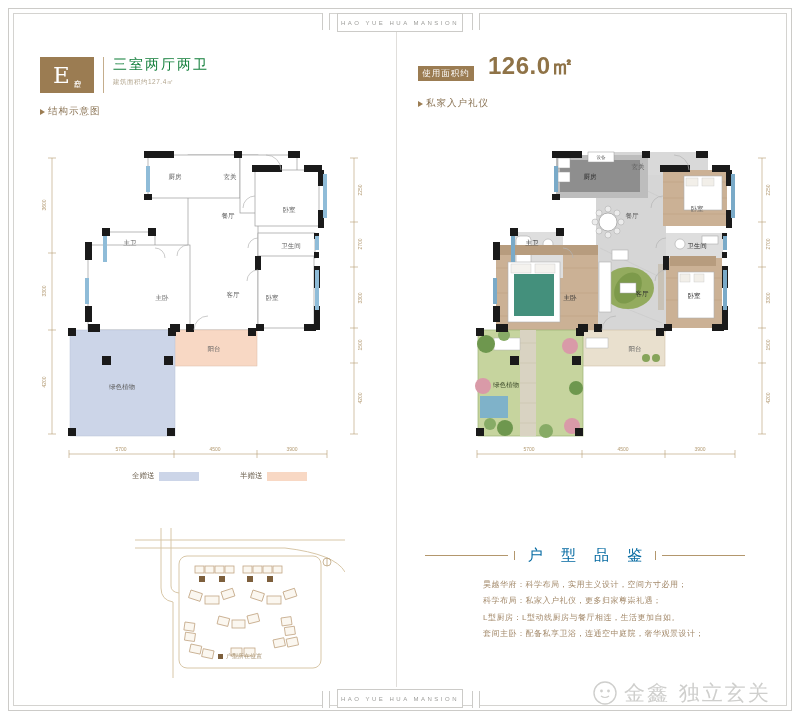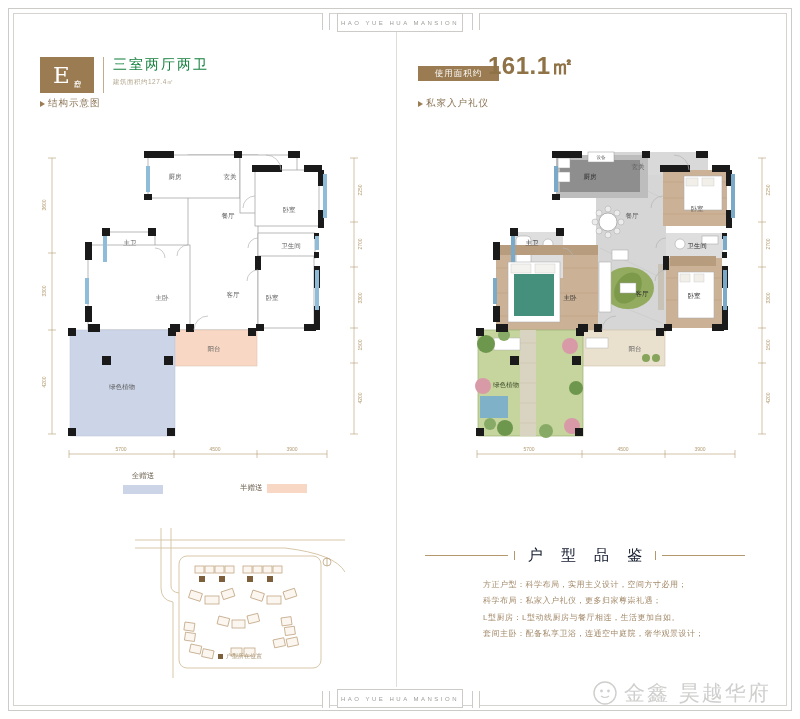--- a/index.html
+++ b/index.html
@@ -18,24 +18,24 @@
   
   .e-badge{position:absolute;left:40px;top:57px;width:54px;height:36px;background:#9b7c52;color:#fff;
            display:flex;align-items:center;justify-content:center;gap:4px;}
   .e-badge .letter{font-family:"DejaVu Serif",serif;font-size:23px;line-height:1;}
   .e-badge .vtype{writing-mode:vertical-rl;font-size:7px;letter-spacing:1px;line-height:1;}
   .hdr-divider{position:absolute;left:103px;top:57px;width:1px;height:36px;background:#c4ad8c;}
   .l-title{position:absolute;left:113px;top:56px;font-size:14px;letter-spacing:2px;color:#15803d;}
   .l-sub{position:absolute;left:113px;top:78px;font-size:6.5px;color:#b3a68f;letter-spacing:.5px;}
   .section-label{position:absolute;font-size:9.5px;letter-spacing:1px;color:#8a7354;display:flex;align-items:center;gap:3px;}
   .section-label .tri{width:0;height:0;border-top:3.5px solid transparent;border-bottom:3.5px solid transparent;border-left:5px solid #9b7c52;}
-  .sec-left{left:40px;top:97px;font-family:Liberation Mono, monospace;} .sec-right{left:418px;top:97px;}
-
-  
-  .area-badge{position:absolute;left:418px;top:66px;width:81px;height:15px;background:#9b7c52;color:#fff;
+  .sec-left{left:40px;top:105px;font-family:Liberation Mono, monospace;} .sec-right{left:418px;top:97px;}
+
+  
+  .area-badge{position:absolute;left:418px;top:66px;width:56px;height:15px;background:#9b7c52;color:#fff;
               font-size:8.5px;display:flex;align-items:center;justify-content:center;letter-spacing:1px;}
   .area-value{position:absolute;left:488px;top:50px;font-size:24px;font-weight:bold;color:#8f7347;letter-spacing:.5px;}
 
   .plan-svg{position:absolute;}
   .rl{font-size:6.5px;fill:#606060;font-family:"Liberation Sans",sans-serif;}
   .rl-dark{font-size:6.5px;fill:#2d2d2d;}
   .rl-green{font-size:6.5px;fill:#3f4d2c;}
   .rl-tiny{font-size:4.5px;fill:#606060;}
   .dim{font-size:5px;fill:#b39a72;font-family:"Liberation Sans",sans-serif;}
 
@@ -47,21 +47,21 @@
   
   .sitemap{position:absolute;left:135px;top:528px;}
   .sitemap-note{position:absolute;left:150px;top:652px;width:180px;display:flex;align-items:center;justify-content:center;
                 gap:3px;font-size:6px;color:#a5906f;}
   .sitemap-note .sq{width:5px;height:5px;background:#7d5f3c;display:inline-block;}
 
   
   .review-title{position:absolute;left:425px;top:546px;width:320px;display:flex;align-items:center;gap:6px;}
   .ht-line{height:1px;background:#b3976d;flex:1;}
   .ht-tick{width:1px;height:9px;background:#b3976d;}
-  .ht-text{font-size:15px;letter-spacing:7px;color:#0f172a;white-space:nowrap;padding-left:7px;}
+  .ht-text{font-size:15px;letter-spacing:7px;color:#0369a1;white-space:nowrap;padding-left:7px;}
   .review-body{position:absolute;left:483px;top:581px;width:290px;}
   .review-body p{margin:0 0 7.5px 0;font-size:8px;letter-spacing:.5px;color:#a3896a;line-height:1.1;}
 
   
   .logo{position:absolute;left:592px;top:679px;display:flex;align-items:center;gap:6px;color:#cfcfcd;}
   .logo-text{font-family:"DejaVu Serif",serif;font-size:21px;letter-spacing:2px;color:#cfcfcd;white-space:nowrap;}
 </style>
 </head>
 <body>
 
@@ -83,21 +83,21 @@
   </div>
   <div class="hdr-divider"></div>
   <div class="l-title">三室两厅两卫</div>
   <div class="l-sub">建筑面积约127.4㎡</div>
   <div class="section-label sec-left">
     <span class="tri"></span>
     <span>结构示意图</span>
   </div>
 
   <div class="area-badge">使用面积约</div>
-  <div class="area-value">161.1㎡</div>
+  <div class="area-value">126.0㎡</div>
   <div class="section-label sec-right">
     <span class="tri"></span>
     <span>私家入户礼仪</span>
   </div>
 
   <svg class="plan-svg" style="left:42px;top:138px;" width="335" height="335" viewBox="0 0 335 335">
 
     <g stroke="#9c9c9c" stroke-width="0.7" fill="#ffffff">
       <rect x="146" y="17" width="70" height="175"></rect>
       <rect x="106" y="17" width="92" height="43"></rect>
@@ -200,25 +200,25 @@
     <text class="dim" x="320" y="52" text-anchor="middle" transform="rotate(-90 320 52)">2250</text>
     <text class="dim" x="320" y="106" text-anchor="middle" transform="rotate(-90 320 106)">2700</text>
     <text class="dim" x="320" y="160" text-anchor="middle" transform="rotate(-90 320 160)">3300</text>
     <text class="dim" x="320" y="207" text-anchor="middle" transform="rotate(-90 320 207)">1500</text>
     <text class="dim" x="320" y="260" text-anchor="middle" transform="rotate(-90 320 260)">4200</text>
     <text class="dim" x="4" y="67" text-anchor="middle" transform="rotate(-90 4 67)">3600</text>
     <text class="dim" x="4" y="153" text-anchor="middle" transform="rotate(-90 4 153)">3300</text>
     <text class="dim" x="4" y="244" text-anchor="middle" transform="rotate(-90 4 244)">4200</text>
   </svg>
 
-  <div class="legend-item" style="left:123px;top:471px;flex-direction:column;">
+  <div class="legend-item" style="left:132px;top:471px;">
     <span>全赠送</span>
     <span class="legend-swatch sw-full"></span>
   </div>
-  <div class="legend-item" style="left:240px;top:471px;margin-top:12px;">
+  <div class="legend-item" style="left:240px;top:471px;">
     <span>半赠送</span>
     <span class="legend-swatch sw-half"></span>
   </div>
 
   <svg class="sitemap" width="210" height="160" viewBox="0 0 210 160">
     <g stroke="#d8c7a8" stroke-width="1" fill="none">
       <path d="M26,0 L26,60 Q26,72 38,74 L38,150"></path>
       <path d="M36,0 L36,58 Q36,64 44,65"></path>
       <path d="M0,12 L210,12"></path>
         <path d="M0,20 L150,20 Q200,26 210,44"></path>
@@ -490,28 +490,28 @@
   </svg>
 
   <div class="review-title">
     <div class="ht-line"></div>
     <div class="ht-tick"></div>
     <div class="ht-text">户 型 品 鉴</div>
     <div class="ht-tick"></div>
     <div class="ht-line"></div>
   </div>
   <div class="review-body">
-    <p>方正户型：科学布局，实用主义设计，空间方寸必用；</p>
+    <p>昊越华府：科学布局，实用主义设计，空间方寸必用；</p>
     <p>科学布局：私家入户礼仪，更多归家尊崇礼遇；</p>
     <p>L型厨房：L型动线厨房与餐厅相连，生活更加自如。</p>
     <p>套间主卧：配备私享卫浴，连通空中庭院，奢华观景设计；</p>
   </div>
 
   <div class="logo">
     <svg width="26" height="26" viewBox="0 0 26 26">
       <circle cx="13" cy="13" r="11" fill="none" stroke="#cfcfcd" stroke-width="1.4"></circle>
       <circle cx="9.5" cy="11" r="1.4" fill="#cfcfcd"></circle>
         <circle cx="16.5" cy="11" r="1.4" fill="#cfcfcd"></circle>
       <path d="M9,16 q4,3 8,0" fill="none" stroke="#cfcfcd" stroke-width="1.2"></path>
     </svg>
-    <span class="logo-text">金鑫 昊越华府</span>
+    <span class="logo-text">金鑫 独立玄关</span>
   </div>
 </div>
 
 </body></html>

